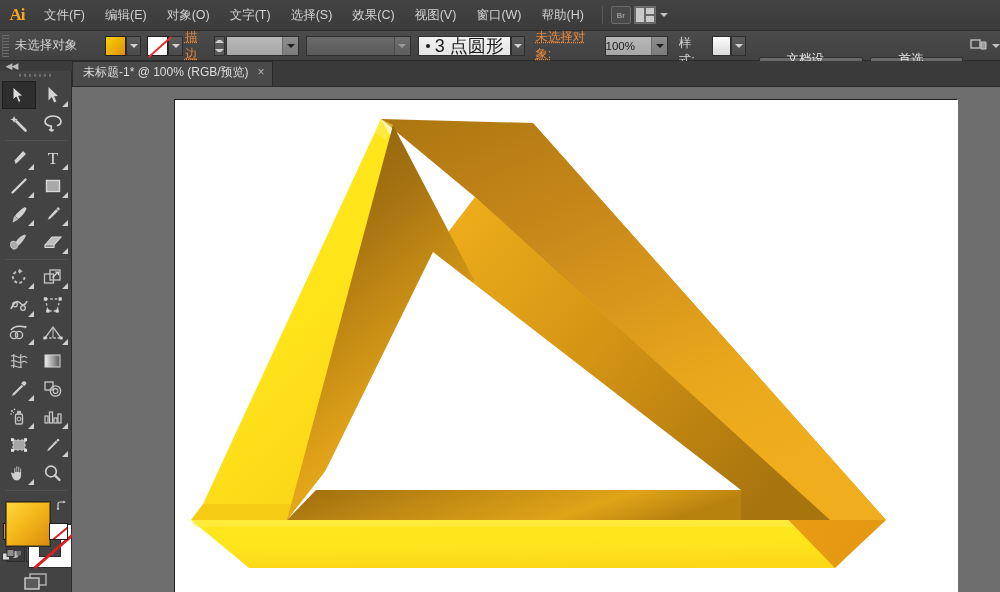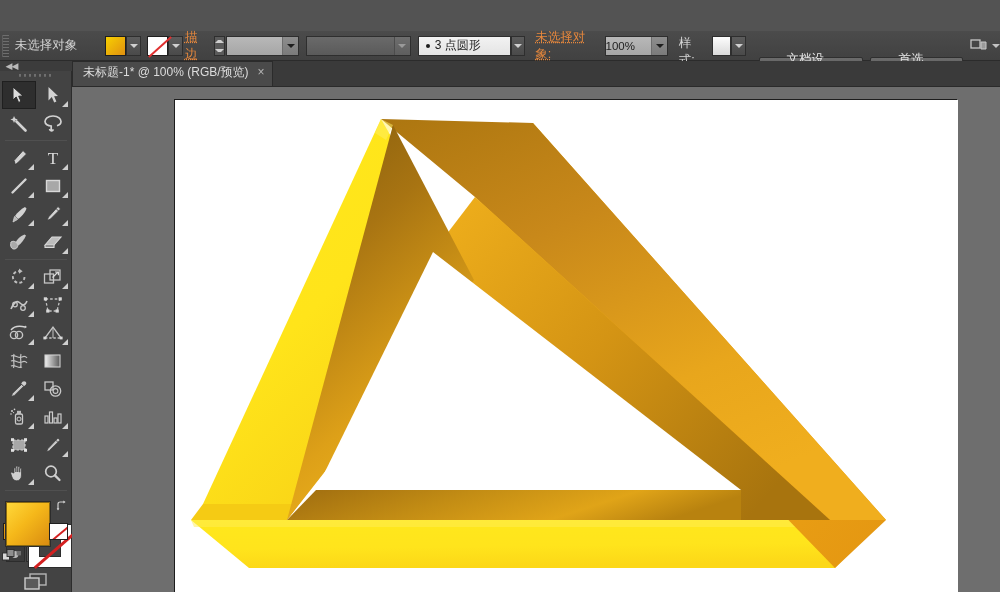--- a/index.html
+++ b/index.html
@@ -92,21 +92,21 @@
   }
   .combo-dark .btn {
     width:16px;height:18px;margin-left:auto;
     background:linear-gradient(#6e6e6e,#5e5e5e);
     display:flex;align-items:center;justify-content:center;border-left:1px solid #4c4c4c;
   }
   .combo-dark .btn .caret{border-top-color:#9a9a9a;margin:0;}
   .stroke-profile {
     height:20px;background:linear-gradient(#f2f2f2,#e4e4e4);
     border:1px solid #2e2e2e;display:flex;align-items:center;
-    color:#1c1c1c;font-size:12px;padding:0 4px;
+    color:#1c1c1c;font-size:18px;padding:0 4px;
   }
   .sp-dot{width:4px;height:4px;border-radius:50%;background:#1c1c1c;margin:0 5px 0 3px;}
   .cb-btn {
     height:21px;padding:0 27px;background:linear-gradient(#6b6b6b,#5b5b5b);
     border:1px solid #2f2f2f;border-radius:2px;color:#e6e6e6;font-size:12.5px;
     display:flex;align-items:center;justify-content:center;margin-right:7px;margin-top:44px;
   }
   .style-chip{width:20px;height:20px;background:linear-gradient(#fdfdfd,#dadada);border:1px solid #2e2e2e;}
 
   
@@ -178,20 +178,38 @@
     position:absolute;left:102px;top:12px;width:783px;height:493px;
     background:#ffffff;border:1px solid #1d1d1d;
   }
   #artwork{position:absolute;left:0;top:0;width:783px;height:493px;}
 </style>
 </head>
 <body>
 
 <div id="app">
 
+  <div id="menubar">
+    <div id="ai-logo">Ai</div>
+    <div class="menu-item">文件(F)</div>
+    <div class="menu-item">编辑(E)</div>
+    <div class="menu-item">对象(O)</div>
+    <div class="menu-item">文字(T)</div>
+    <div class="menu-item">选择(S)</div>
+    <div class="menu-item">效果(C)</div>
+    <div class="menu-item">视图(V)</div>
+    <div class="menu-item">窗口(W)</div>
+    <div class="menu-item">帮助(H)</div>
+    <div class="mb-sep"></div>
+    <div class="mb-btn">Br</div>
+    <div class="mb-ws">
+      <div class="ws-icon"></div>
+      <div class="caret"></div>
+    </div>
+  </div>
 
   <div id="controlbar">
     <div class="grip"></div>
     <div id="sel-status">未选择对象</div>
 
     <div class="swatch-box swatch-fill"></div>
     <div class="drop-sq">
         <div class="caret"></div>
       </div>
     <div style="width:6px"></div>

